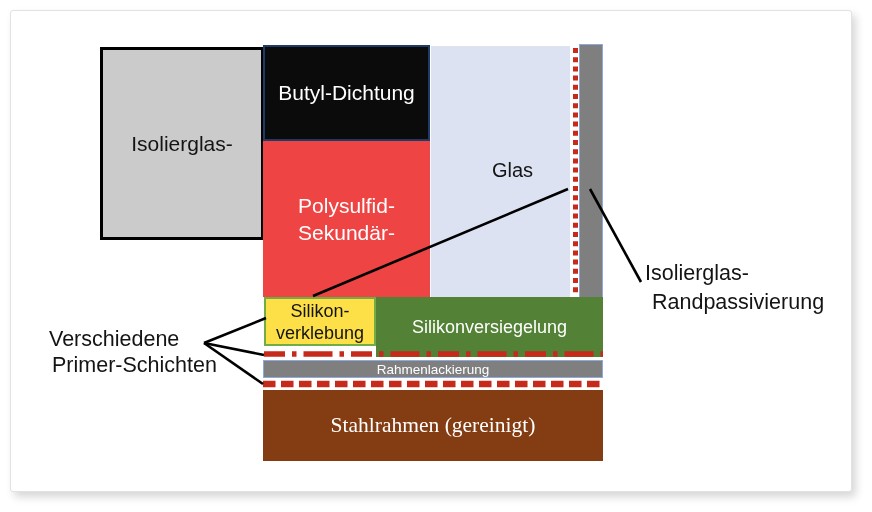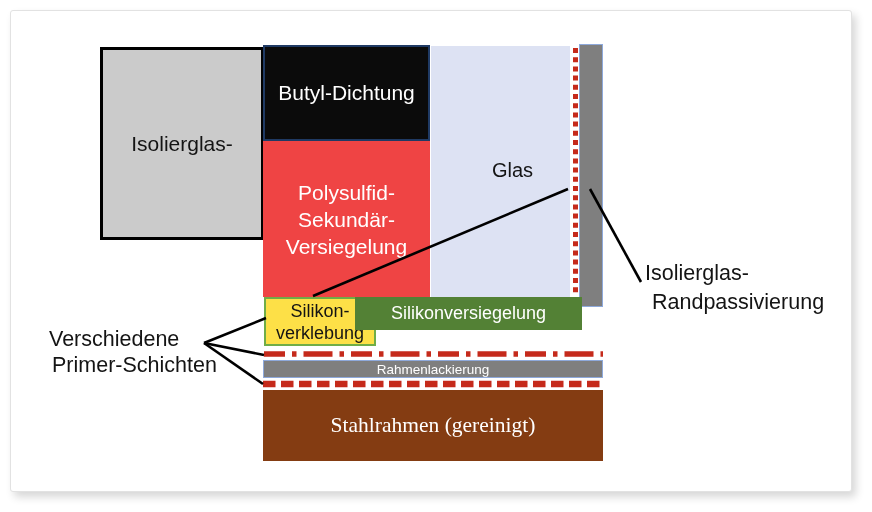--- a/index.html
+++ b/index.html
@@ -22,21 +22,21 @@
   .box { position: absolute; display: flex; align-items: center; justify-content: center; text-align: center; }
   .box .lbl { width: 100%; }
 
   .spacer-box   { left: 89px;  top: 36px;  width: 164px; height: 193px; border: 3px solid #000; font-size: 21px; line-height: 26px; color: #141414; }
   .butyl-box    { left: 252px; top: 34px;  width: 167px; height: 96px;  border-width: 2px; border-style: solid; font-size: 21px; color: #fff; }
   .poly-box     { left: 252px; top: 130px; width: 167px; height: 156px; font-size: 21px; line-height: 27px; color: #fff; }
   .glass-box    { left: 420px; top: 35px;  width: 139px; height: 261px; }
   .glass-label  { position: absolute; left: 432px; top: 148px; width: 139px; text-align: center; font-size: 20px; color: #141414; }
   .edge-strip   { left: 568px; top: 33px;  width: 24px;  height: 263px; border-width: 1px; border-style: solid; }
   .bond-box     { left: 253px; top: 286px; width: 112px; height: 49px;  border-width: 2px; border-style: solid; font-size: 18px; line-height: 22px; color: #141414; }
-  .seal-box     { left: 344px; top: 286px; width: 227px; height: 33px;  font-size: 18px; color: #fff; }
+  .seal-box     { left: 365px; top: 286px; width: 227px; height: 60px;  font-size: 18px; color: #fff; }
   .coating-box  { left: 252px; top: 349px; width: 340px; height: 18px;  border-width: 1px; border-style: solid; font-size: 13.5px; color: #fff; }
   .steel-box    { left: 252px; top: 379px; width: 340px; height: 71px;  font-size: 21.5px; color: #fff; }
 
   .callout { position: absolute; color: #141414; }
   .callout-primers { left: 38px; top: 316px; font-size: 21.5px; line-height: 25.5px; }
   .callout-primers .l2 { padding-left: 3px; }
   .callout-passivation { left: 634px; top: 248px; font-size: 21.5px; line-height: 29px; }
   .callout-passivation .l2 { padding-left: 7px; }
 
   svg.overlay { position: absolute; inset: 0; width: 842px; height: 482px; pointer-events: none; }
@@ -54,21 +54,20 @@
     </div>
 
     <div class="box butyl-box" style="background: rgb(11, 11, 11); border-color: rgb(31, 58, 100);">
       <div class="lbl">Butyl-Dichtung</div>
     </div>
 
     <div class="box poly-box" style="background: #ef4444;">
       <div class="lbl">
         <div>Polysulfid-</div>
         <div>Sekundär-</div>
-        <div>Versiegelung</div>
       </div>
     </div>
 
     <div class="box glass-box" style="background: rgb(221, 226, 243);"></div>
     <div class="glass-label">Glas</div>
 
     <div class="box edge-strip" style="background: rgb(127, 127, 127); border-color: rgb(142, 169, 219);"></div>
 
     <div class="box bond-box" style="background: #fde047; border-color: rgb(112, 173, 71);">
       <div class="lbl">

